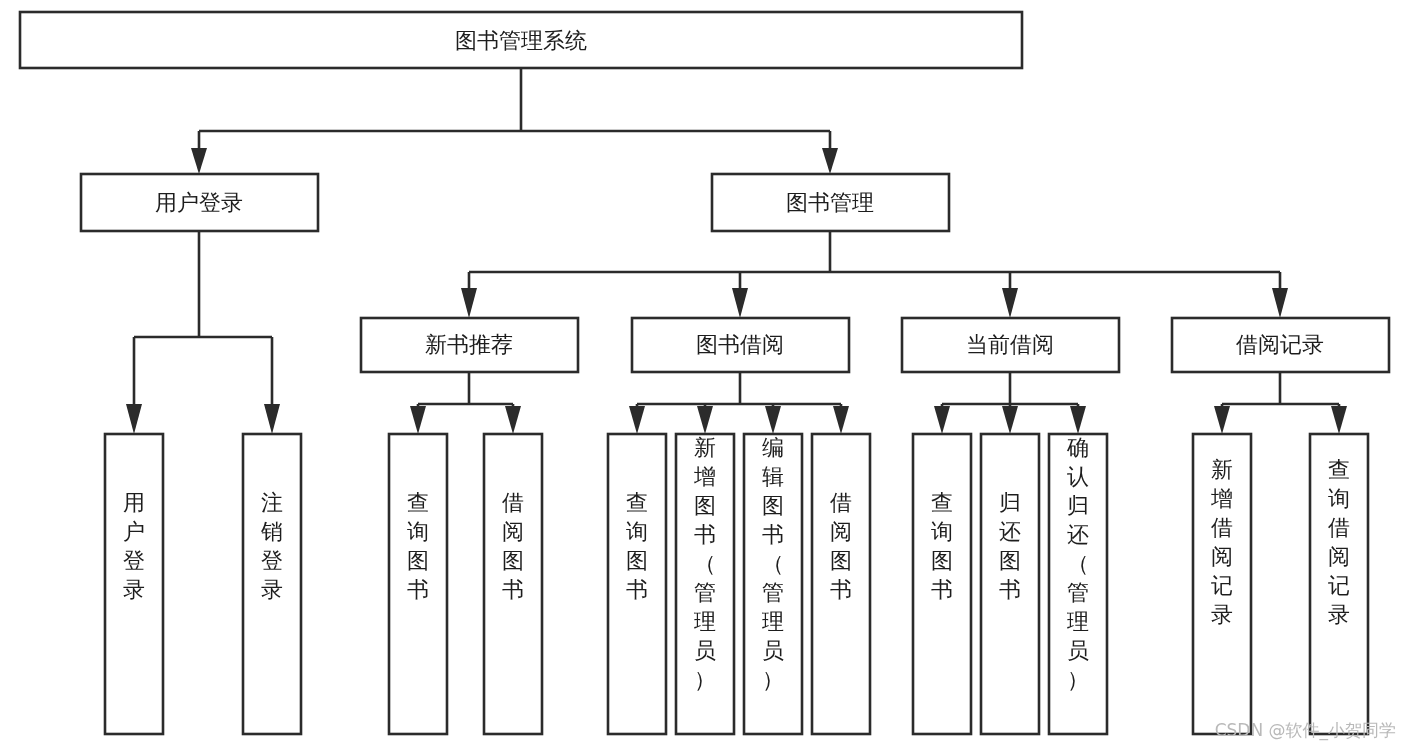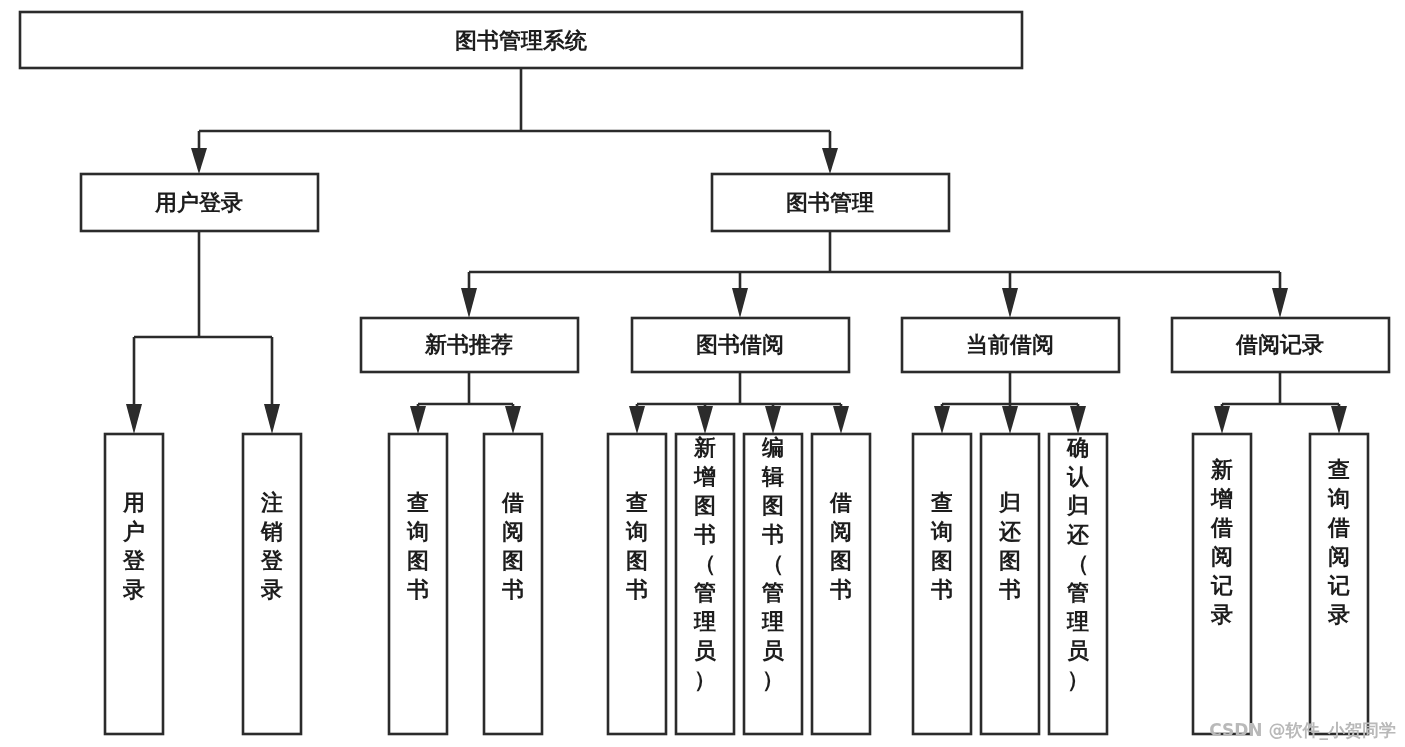--- a/index.html
+++ b/index.html
@@ -13,21 +13,20 @@
     font-family: "DejaVu Sans", "Liberation Sans", sans-serif;
     position: relative;
     overflow: hidden;
   }
   #diagram-root {
     position: absolute;
     left: 0;
     top: 0;
     width: 1405px;
     height: 747px;
-    font-weight: bold;
   }
   svg.diagram {
     display: block;
     width: 1405px;
     height: 747px;
   }
   .node-box {
     fill: #ffffff;
     stroke: #2b2b2b;
     stroke-width: 2.6;

